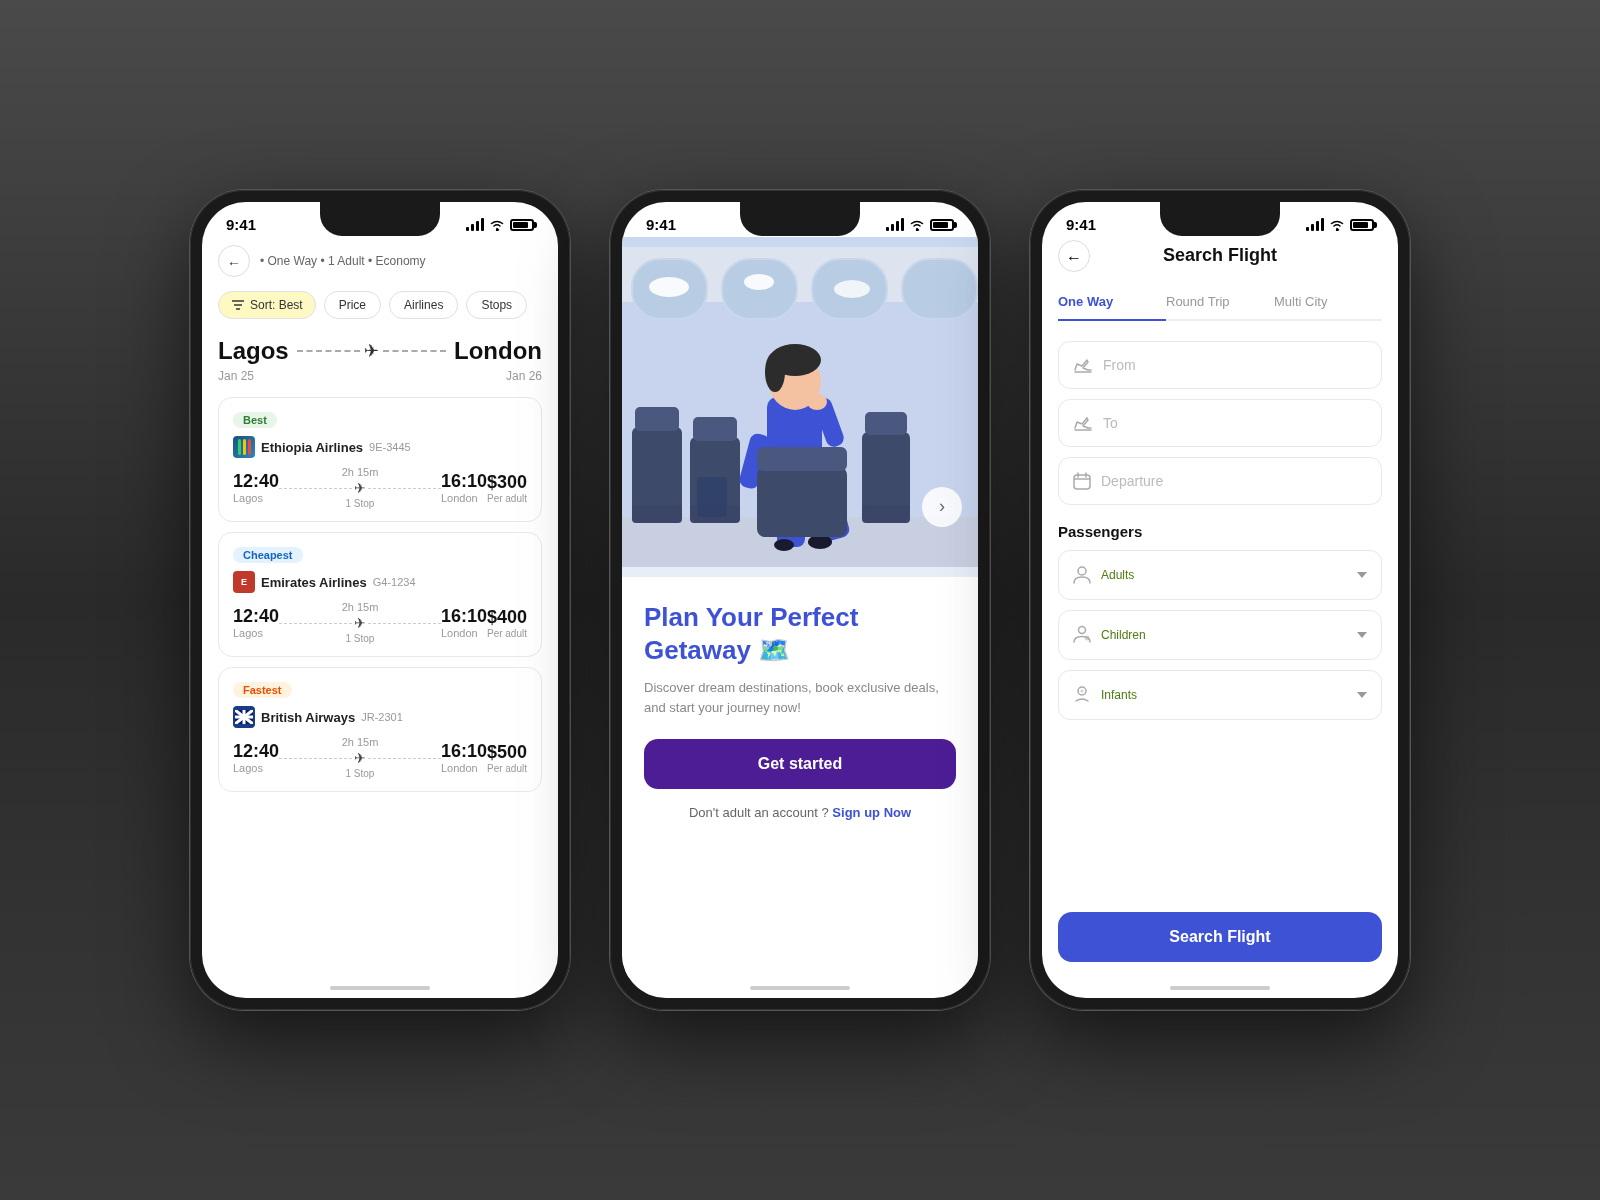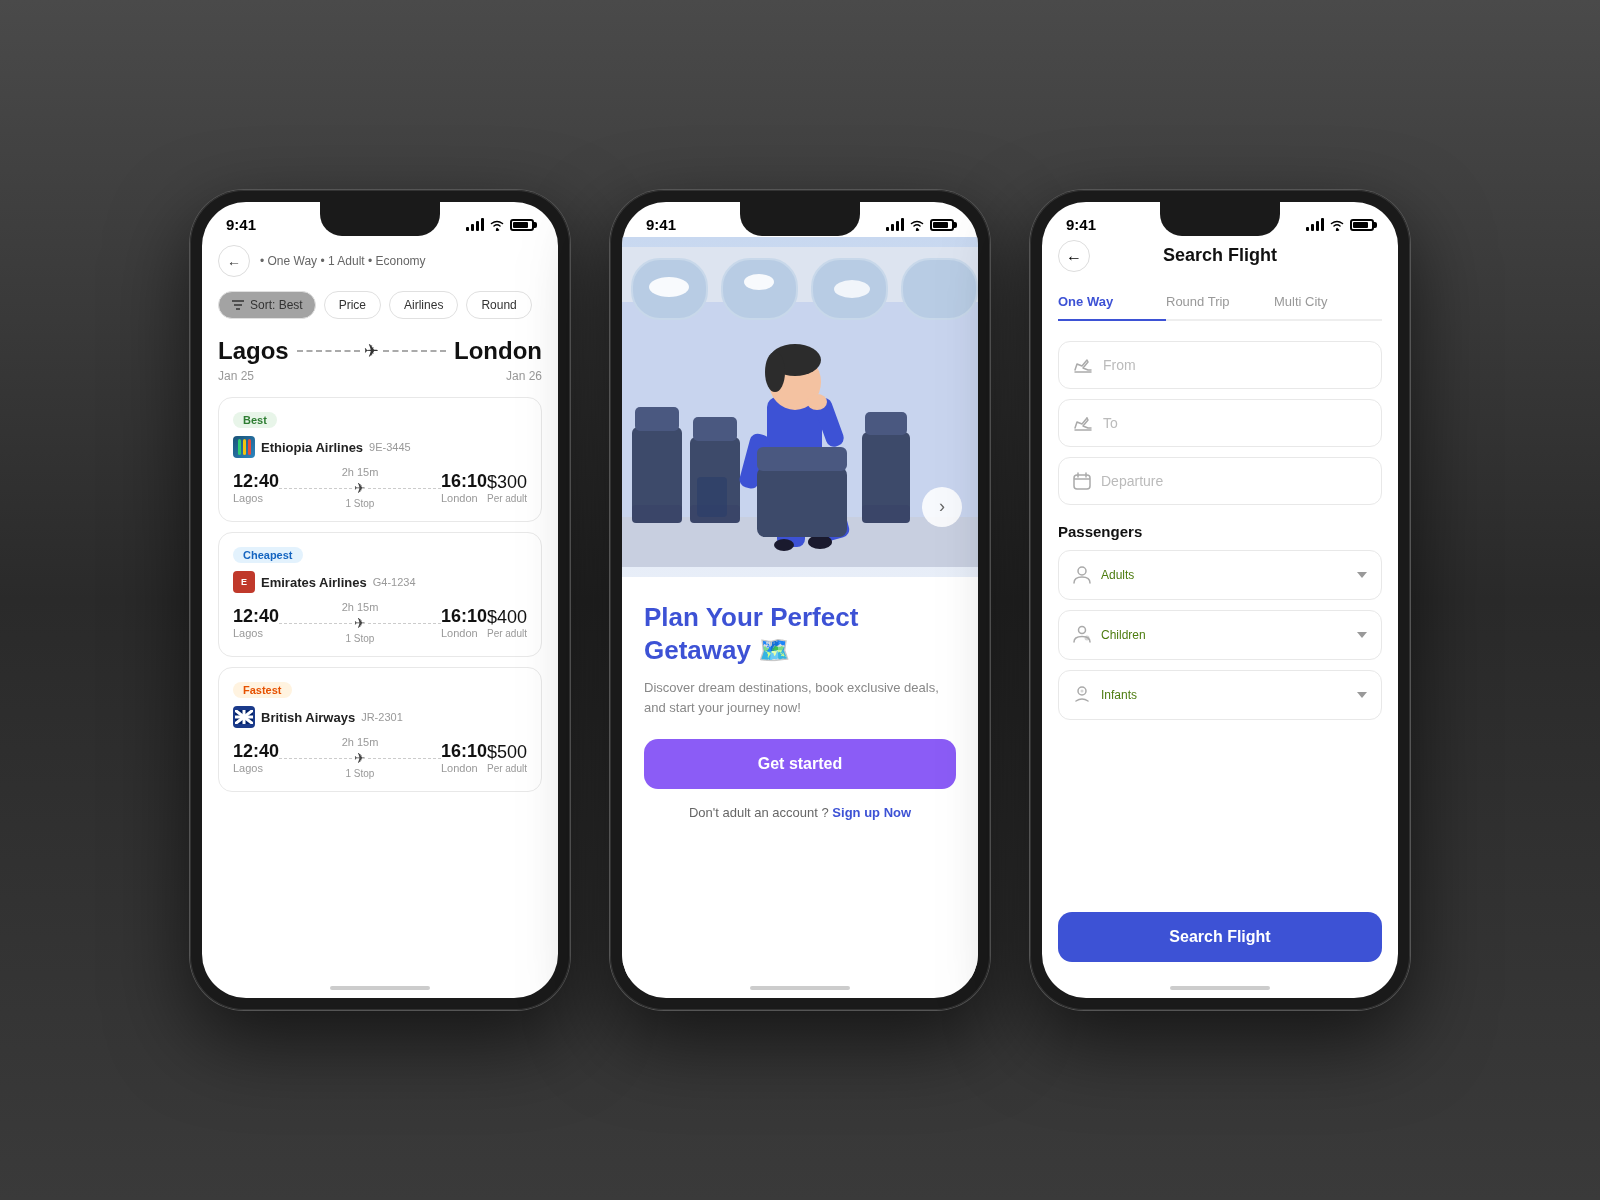--- a/index.html
+++ b/index.html
@@ -174,21 +174,21 @@
 
     .sort-btn {
       display: flex;
       align-items: center;
       gap: 5px;
       padding: 6px 12px;
       border: 1.5px solid #e0e0e0;
       border-radius: 20px;
       font-size: 12px;
       color: #333;
-      background: #a3a3a3;
+      background: #fef9c3;
       cursor: pointer;
     }
 
     .route-header {
       display: flex;
       align-items: center;
       justify-content: space-between;
       margin-bottom: 4px;
     }
 
@@ -312,21 +312,21 @@
       gap: 2px;
       width: 100%;
     }
 
     .fp-line { flex: 1; border-top: 1.5px dashed #ccc; }
     .fp-plane { font-size: 14px; color: #444; }
 
     .stop-text { font-size: 10px; color: #999; }
 
     .price-block { text-align: right; }
-    .price-val { font-size: 18px; font-weight: 400; color: #111; }
+    .price-val { font-size: 18px; font-weight: 700; color: #111; }
     .price-label { font-size: 10px; color: #999; }
 
     
     .phone2-content {
       flex: 1;
       display: flex;
       flex-direction: column;
       overflow: hidden;
     }
 
@@ -356,21 +356,21 @@
     .description {
       font-size: 13px;
       color: #888;
       line-height: 1.5;
       margin-bottom: 22px;
     }
 
     .get-started-btn {
       width: 100%;
       padding: 16px;
-      background: #8b5cf6;
+      background: #4c1d95;
       color: #fff;
       border: none;
       border-radius: 14px;
       font-size: 16px;
       font-weight: 600;
       cursor: pointer;
       margin-bottom: 16px;
     }
 
     .signup-row {
@@ -559,21 +559,21 @@
           <div class="sort-btn">
             <svg width="14" height="12" viewBox="0 0 14 12">
               <line x1="1" y1="2" x2="13" y2="2" stroke="#333" stroke-width="1.5"></line>
               <line x1="3" y1="6" x2="11" y2="6" stroke="#333" stroke-width="1.5"></line>
               <line x1="5" y1="10" x2="9" y2="10" stroke="#333" stroke-width="1.5"></line>
             </svg>
             <span>Sort: Best</span>
           </div>
           <div class="filter-btn">Price</div>
           <div class="filter-btn">Airlines</div>
-          <div class="filter-btn">Round</div>
+          <div class="filter-btn">Stops</div>
         </div>
 
         <div class="route-header">
           <span class="city-from">Lagos</span>
           <div class="flight-line">
             <div class="dashed-line"></div>
             <span class="plane-icon">✈</span>
             <div class="dashed-line"></div>
           </div>
           <span class="city-to">London</span>

